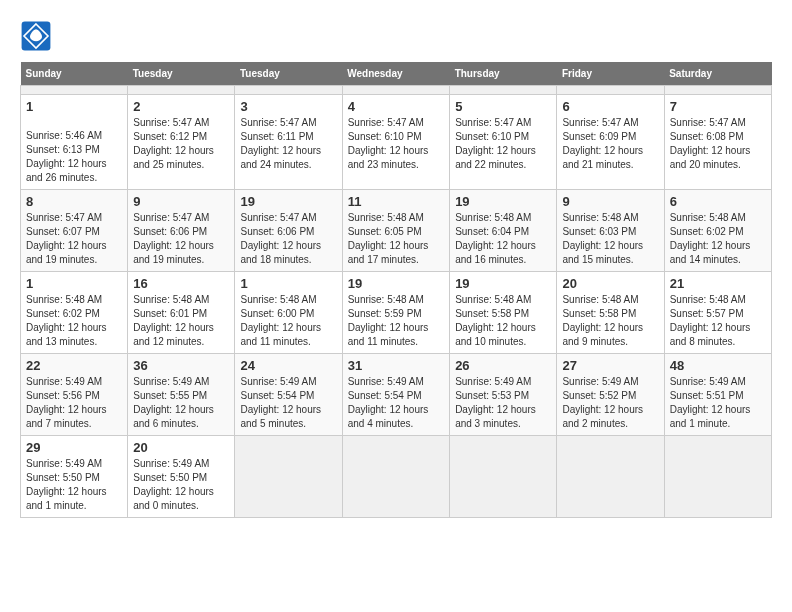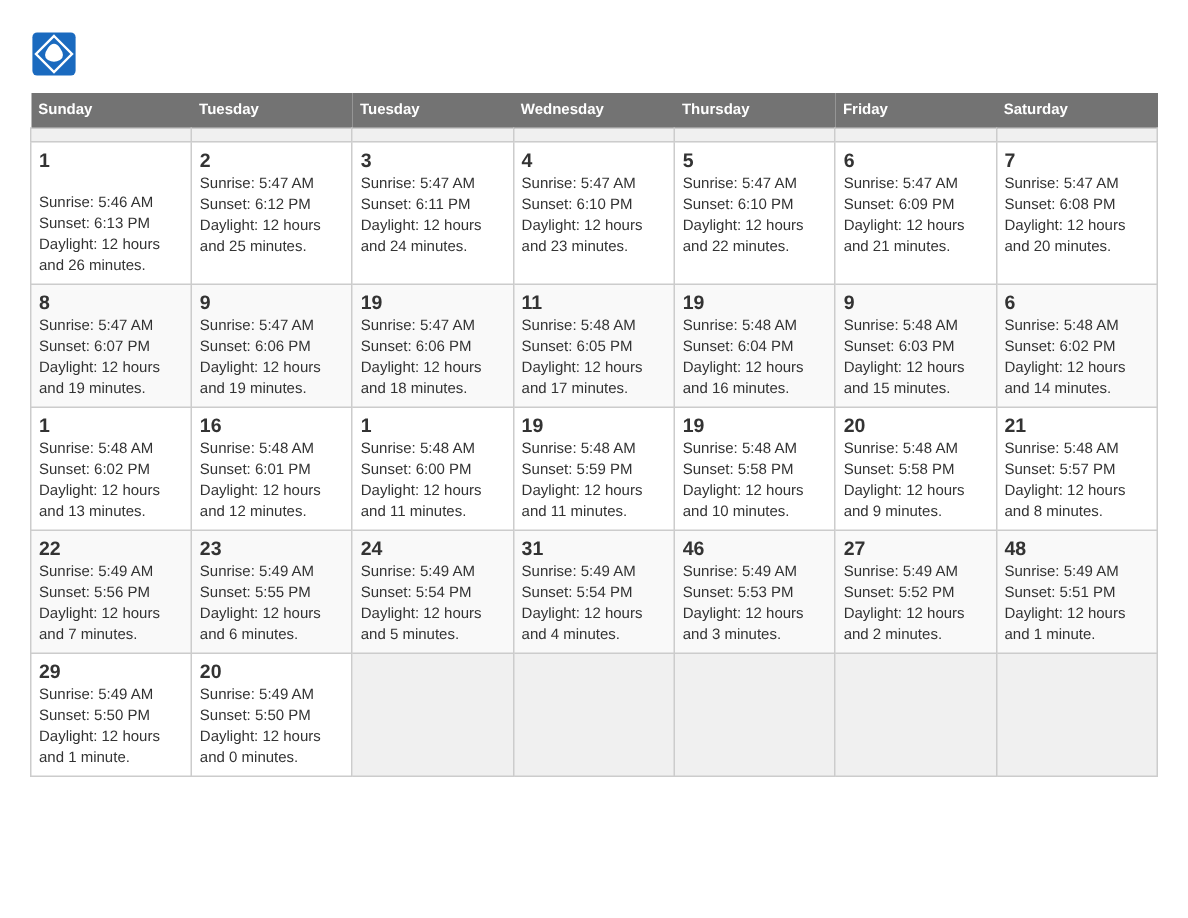--- a/index.html
+++ b/index.html
@@ -286,42 +286,42 @@
       </tr>
       <tr>
         <td>
           <span class="day-number">22</span>
           <div class="day-info" style="white-space: pre-line;">Sunrise: 5:49 AM
 Sunset: 5:56 PM
 Daylight: 12 hours
 and 7 minutes.</div>
         </td>
         <td>
-          <span class="day-number">23</span>
+          <span class="day-number">36</span>
           <div class="day-info" style="white-space: pre-line;">Sunrise: 5:49 AM
 Sunset: 5:55 PM
 Daylight: 12 hours
 and 6 minutes.</div>
         </td>
         <td>
           <span class="day-number">24</span>
           <div class="day-info" style="white-space: pre-line;">Sunrise: 5:49 AM
 Sunset: 5:54 PM
 Daylight: 12 hours
 and 5 minutes.</div>
         </td>
         <td>
           <span class="day-number">31</span>
           <div class="day-info" style="white-space: pre-line;">Sunrise: 5:49 AM
 Sunset: 5:54 PM
 Daylight: 12 hours
 and 4 minutes.</div>
         </td>
         <td>
-          <span class="day-number">46</span>
+          <span class="day-number">26</span>
           <div class="day-info" style="white-space: pre-line;">Sunrise: 5:49 AM
 Sunset: 5:53 PM
 Daylight: 12 hours
 and 3 minutes.</div>
         </td>
         <td>
           <span class="day-number">27</span>
           <div class="day-info" style="white-space: pre-line;">Sunrise: 5:49 AM
 Sunset: 5:52 PM
 Daylight: 12 hours

